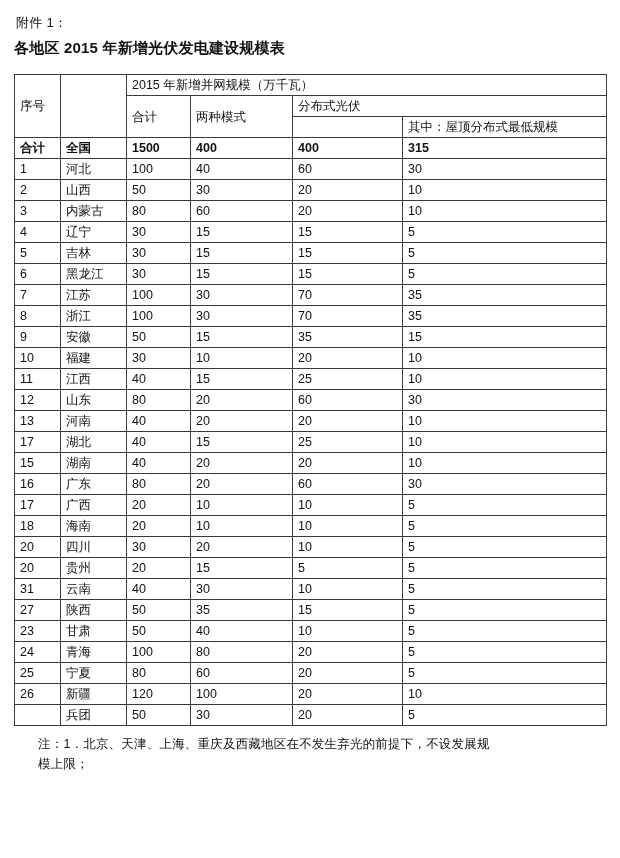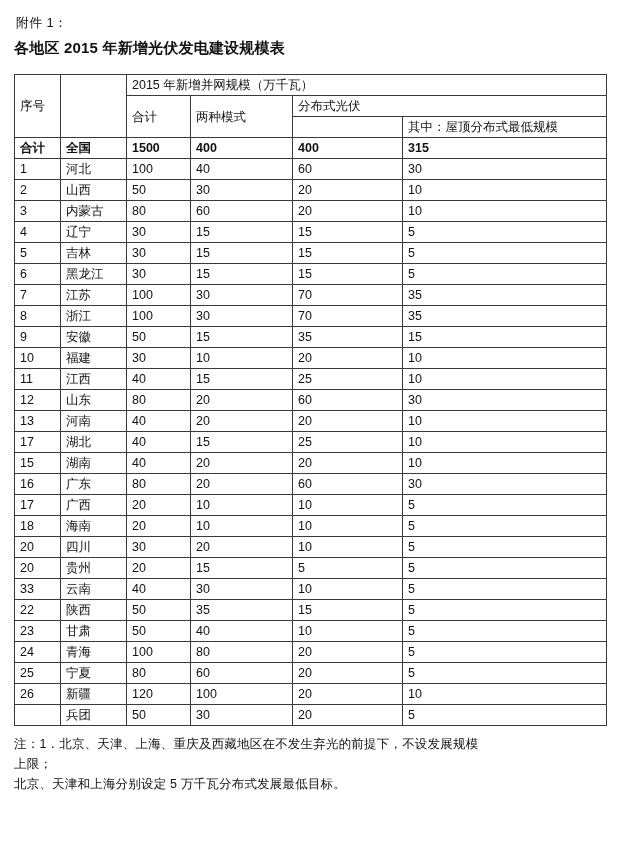--- a/index.html
+++ b/index.html
@@ -77,20 +77,21 @@
     vertical-align: bottom;
     padding-bottom: 2px;
   }
   tr.row-total td {
     font-weight: bold;
   }
   .notes {
     margin-top: 8px;
     font-size: 12.5px;
     line-height: 20px;
+    margin-left: 24px;
   }
   .notes .note-line {
     margin: 0;
     letter-spacing: 0.2px;
   }
   .notes .note-indent {
     padding-left: 16px;
   }
 </style>
 </head>
@@ -290,29 +291,29 @@
         </tr>
         <tr>
           <td>20</td>
           <td>贵州</td>
           <td>20</td>
           <td>15</td>
           <td>5</td>
           <td>5</td>
         </tr>
         <tr>
-          <td>33</td>
+          <td>31</td>
           <td>云南</td>
           <td>40</td>
           <td>30</td>
           <td>10</td>
           <td>5</td>
         </tr>
         <tr>
-          <td>22</td>
+          <td>27</td>
           <td>陕西</td>
           <td>50</td>
           <td>35</td>
           <td>15</td>
           <td>5</td>
         </tr>
         <tr>
           <td>23</td>
           <td>甘肃</td>
           <td>50</td>
@@ -350,16 +351,15 @@
           <td>50</td>
           <td>30</td>
           <td>20</td>
           <td>5</td>
         </tr>
       </tbody>
   </table>
 
   <div class="notes">
     <p class="note-line">注：1．北京、天津、上海、重庆及西藏地区在不发生弃光的前提下，不设发展规模上限；</p>
-    <p class="note-line">北京、天津和上海分别设定 5 万千瓦分布式发展最低目标。</p>
   </div>
 
 </div>
 
 </body></html>

